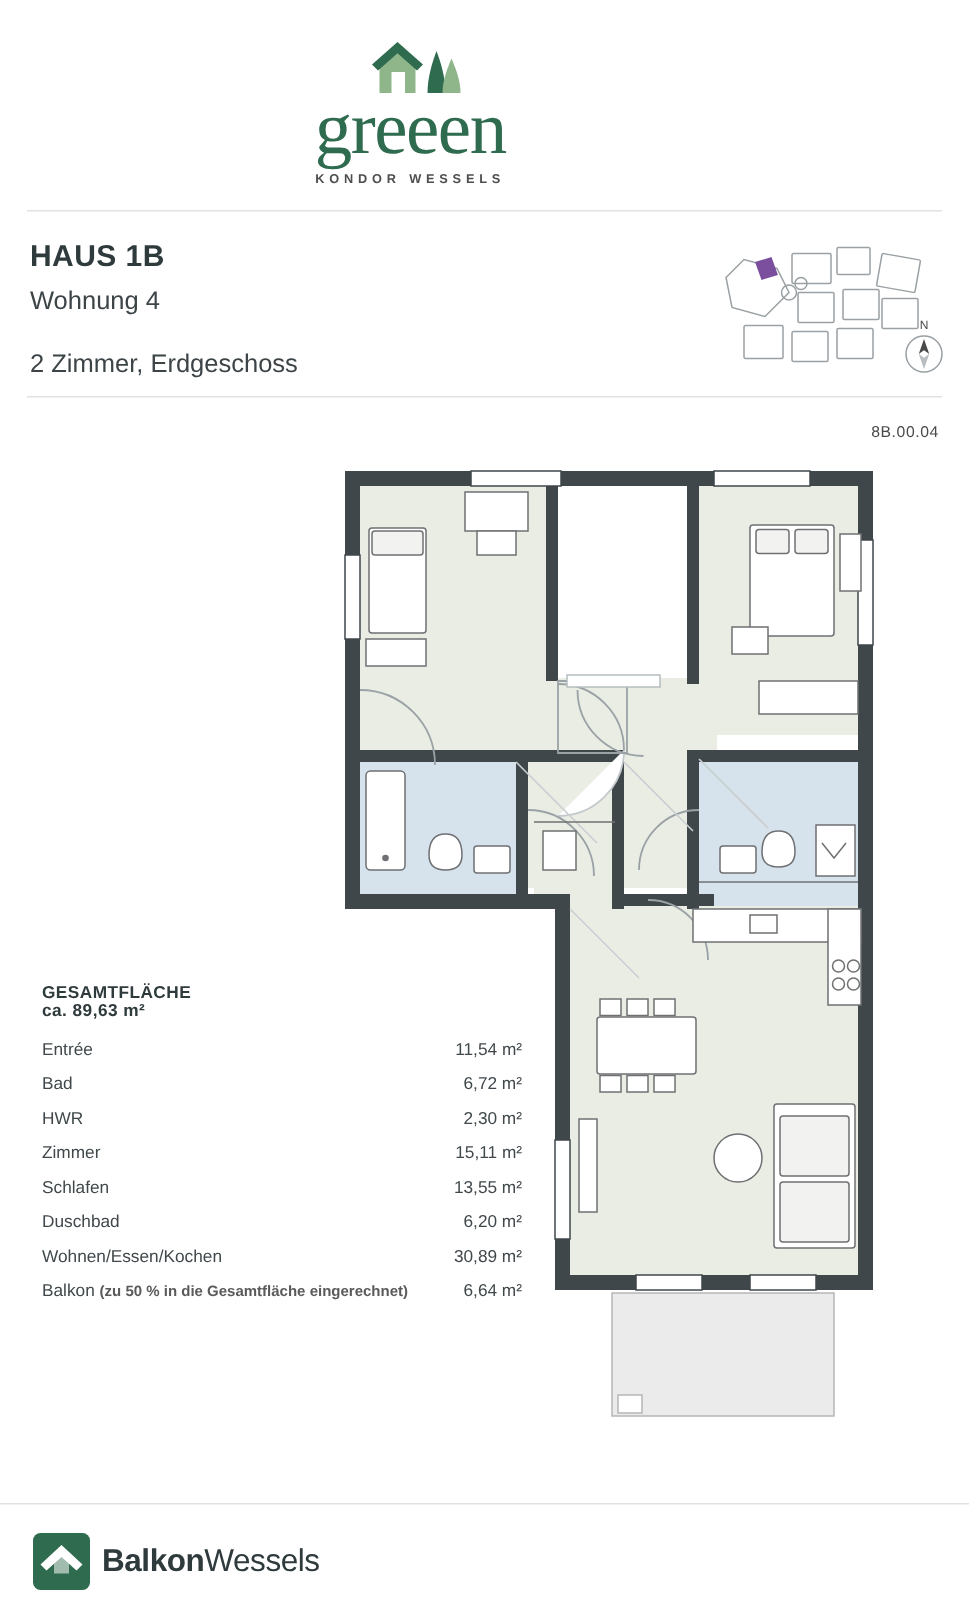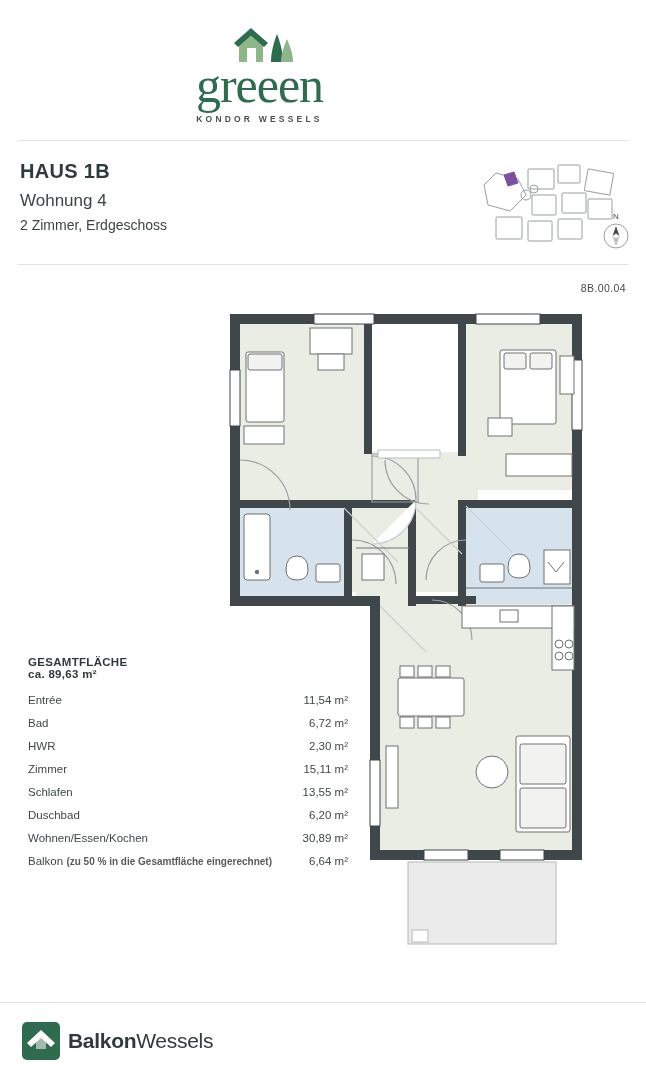--- a/index.html
+++ b/index.html
@@ -8,21 +8,21 @@
     width: 646px; height: 1080px;
     background: #ffffff;
     font-family: "Liberation Sans", sans-serif;
     color: #3c3c3c;
     overflow: hidden;
   }
   .page { position: relative; width: 646px; height: 1080px; background:#fff; }
 
   
   .logo-block {
-    position: absolute; top: 22px; left: 0; width: 519px;
+    position: absolute; top: 22px; left: 14px; width: 519px;
     display: flex; flex-direction: column; align-items: center;
   }
   .logo-mark { width: 78px; height: 42px; position: relative; }
   .logo-word {
     font-family: "Liberation Serif", serif;
     font-size: 50px; line-height: 50px;
     color: #2f6b4f; letter-spacing: -1px;
     margin-top: -4px;
   }
   .logo-sub {
@@ -40,21 +40,21 @@
   
   .title-block { position: absolute; left: 20px; top: 160px; }
   .haus {
     font-size: 20px; font-weight: 700; color: #2f3a3d;
     letter-spacing: 0.3px;
   }
   .wohnung {
     font-size: 17px; color: #3c4447; margin-top: 8px; font-weight: 400;
   }
   .zimmer {
-    font-size: 14px; color: #3c4447; margin-top: 6px; font-weight: 400;
+    font-size: 17px; color: #3c4447; margin-top: 22px; font-weight: 400;
   }
 
   
   .siteplan { position: absolute; right: 20px; top: 155px; width: 160px; height: 95px; }
   .compass { position: absolute; right: 16px; top: 210px; width: 34px; height: 34px; }
 
   .plan-code {
     position: absolute; right: 20px; top: 282px;
     font-size: 10.5px; color: #4a4a4a; letter-spacing: 0.4px;
   }

